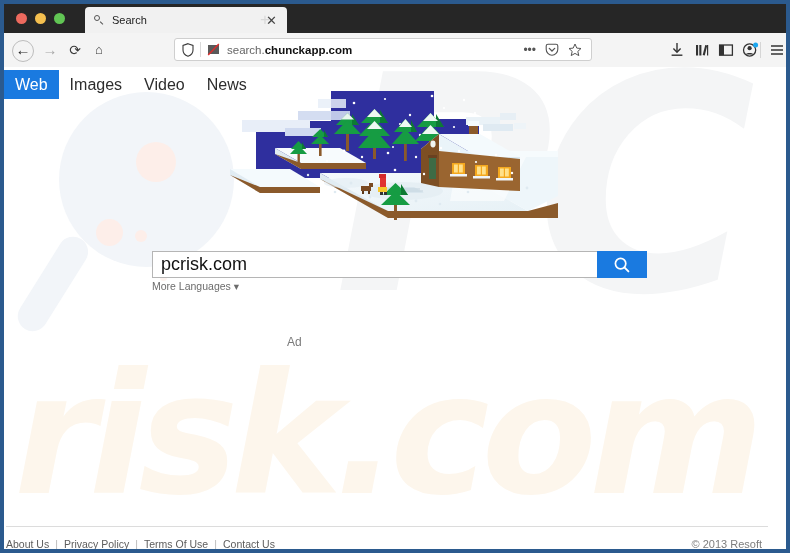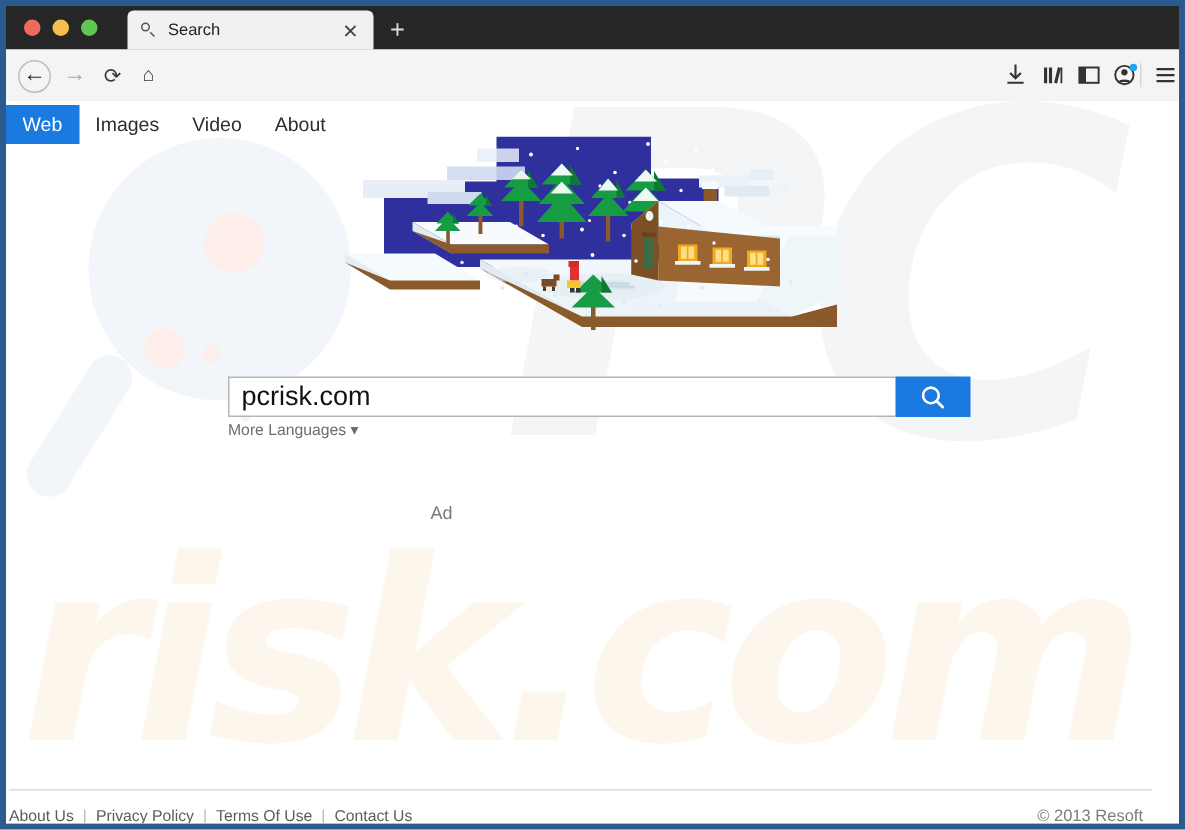--- a/index.html
+++ b/index.html
@@ -34,21 +34,21 @@
     display: flex; gap: 8px;
   }
   .dot { width: 11px; height: 11px; border-radius: 50%; }
   .dot.red { background: #ed6a5e; }
   .dot.yellow { background: #f4bf4f; }
   .dot.green { background: #61c554; }
 
   .tab {
     position: absolute;
     left: 81px; top: 3px;
-    width: 164px; height: 26px;
+    width: 202px; height: 26px;
     background: #f1f1f1;
     border-top-left-radius: 4px;
     border-top-right-radius: 4px;
     display: flex; align-items: center;
     box-sizing: border-box;
     padding: 0 8px;
   }
   .tab-favicon {
     width: 12px; height: 12px;
     margin-right: 7px;
@@ -227,21 +227,21 @@
   }
 
   
   .navtabs {
     position: absolute;
     left: 0; top: 3px;
     display: flex; align-items: center;
     gap: 0;
   }
   .navtab {
-    font-size: 13px;
+    font-size: 16px;
     color: #2d2d2d;
     padding: 5px 11px;
     cursor: pointer;
     line-height: 1.2;
   }
   .navtab.active {
     background: #1a7ae0;
     color: #ffffff;
   }
 
@@ -329,20 +329,39 @@
 
     <div class="newtab">+</div>
   </div>
 
   <div class="navbar">
     <div class="navbtn back">←</div>
     <div class="navbtn fwd">→</div>
     <div class="navbtn reload">⟳</div>
     <div class="navbtn home">⌂</div>
 
+    <div class="urlbar">
+      <svg class="shield-icon" viewBox="0 0 12 14">
+        <path d="M6 0.7 L11 2.4 V7 C11 10.2 8.7 12.4 6 13.3 C3.3 12.4 1 10.2 1 7 V2.4 Z" fill="none" stroke="#3a3a3a" stroke-width="1.1"></path>
+      </svg>
+      <div class="url-sep"></div>
+      <svg class="noimg-icon" viewBox="0 0 13 13">
+        <rect x="1" y="2" width="11" height="9" fill="#5a5a5a"></rect>
+        <line x1="1.2" y1="12" x2="11.8" y2="1" stroke="#e02b2b" stroke-width="1.4"></line>
+      </svg>
+      <span class="url-text"><span>search.</span><b>chunckapp.com</b></span>
+      <span class="url-act">•••</span>
+      <svg class="url-act" width="14" height="14" viewBox="0 0 14 14">
+        <path d="M1.2 3 C1.2 1.8 2 1.2 3 1.2 H11 C12 1.2 12.8 1.8 12.8 3 V6.2 C12.8 9.5 10.2 12.3 7 12.3 C3.8 12.3 1.2 9.5 1.2 6.2 Z" fill="none" stroke="#555" stroke-width="1.1"></path>
+        <path d="M4.3 5.4 L7 8 L9.7 5.4" fill="none" stroke="#555" stroke-width="1.3" stroke-linecap="round"></path>
+      </svg>
+      <svg class="url-act" width="14" height="14" viewBox="0 0 14 14">
+        <path d="M7 1 L8.8 5.1 L13 5.5 L9.8 8.4 L10.8 12.6 L7 10.4 L3.2 12.6 L4.2 8.4 L1 5.5 L5.2 5.1 Z" fill="none" stroke="#555" stroke-width="1"></path>
+      </svg>
+    </div>
 
     <svg class="toolicon" style="left:664px;" viewBox="0 0 18 18">
       <path d="M9 2 V11" stroke="#333" stroke-width="1.4" fill="none"></path>
       <path d="M5.4 7.6 L9 11.2 L12.6 7.6" stroke="#333" stroke-width="1.4" fill="none"></path>
       <path d="M3.6 14.2 H14.4" stroke="#333" stroke-width="1.4" fill="none"></path>
     </svg>
     <svg class="toolicon" style="left:689px;" viewBox="0 0 18 18">
       <rect x="3" y="4" width="2.1" height="10.5" fill="#333"></rect>
       <rect x="6.3" y="4" width="2.1" height="10.5" fill="#333"></rect>
       <g transform="rotate(14 12 9)">
@@ -375,21 +394,21 @@
     <div class="wm wm-c3"></div>
     <div class="wm wm-c4"></div>
     <div class="wm wm-c5"></div>
     <div class="wm wm-pc">PC</div>
     <div class="wm wm-risk">risk.com</div>
 
     <div class="navtabs">
       <div class="navtab active">Web</div>
       <div class="navtab">Images</div>
       <div class="navtab">Video</div>
-      <div class="navtab">About</div>
+      <div class="navtab">News</div>
     </div>
 
     <svg class="illus" viewBox="0 0 350 155">
       <defs>
         <linearGradient id="snowTop" x1="0" y1="0" x2="1" y2="1">
           <stop offset="0" stop-color="#f4f9fc"></stop>
             <stop offset="1" stop-color="#e7f1f6"></stop>
         </linearGradient>
       </defs>
 

